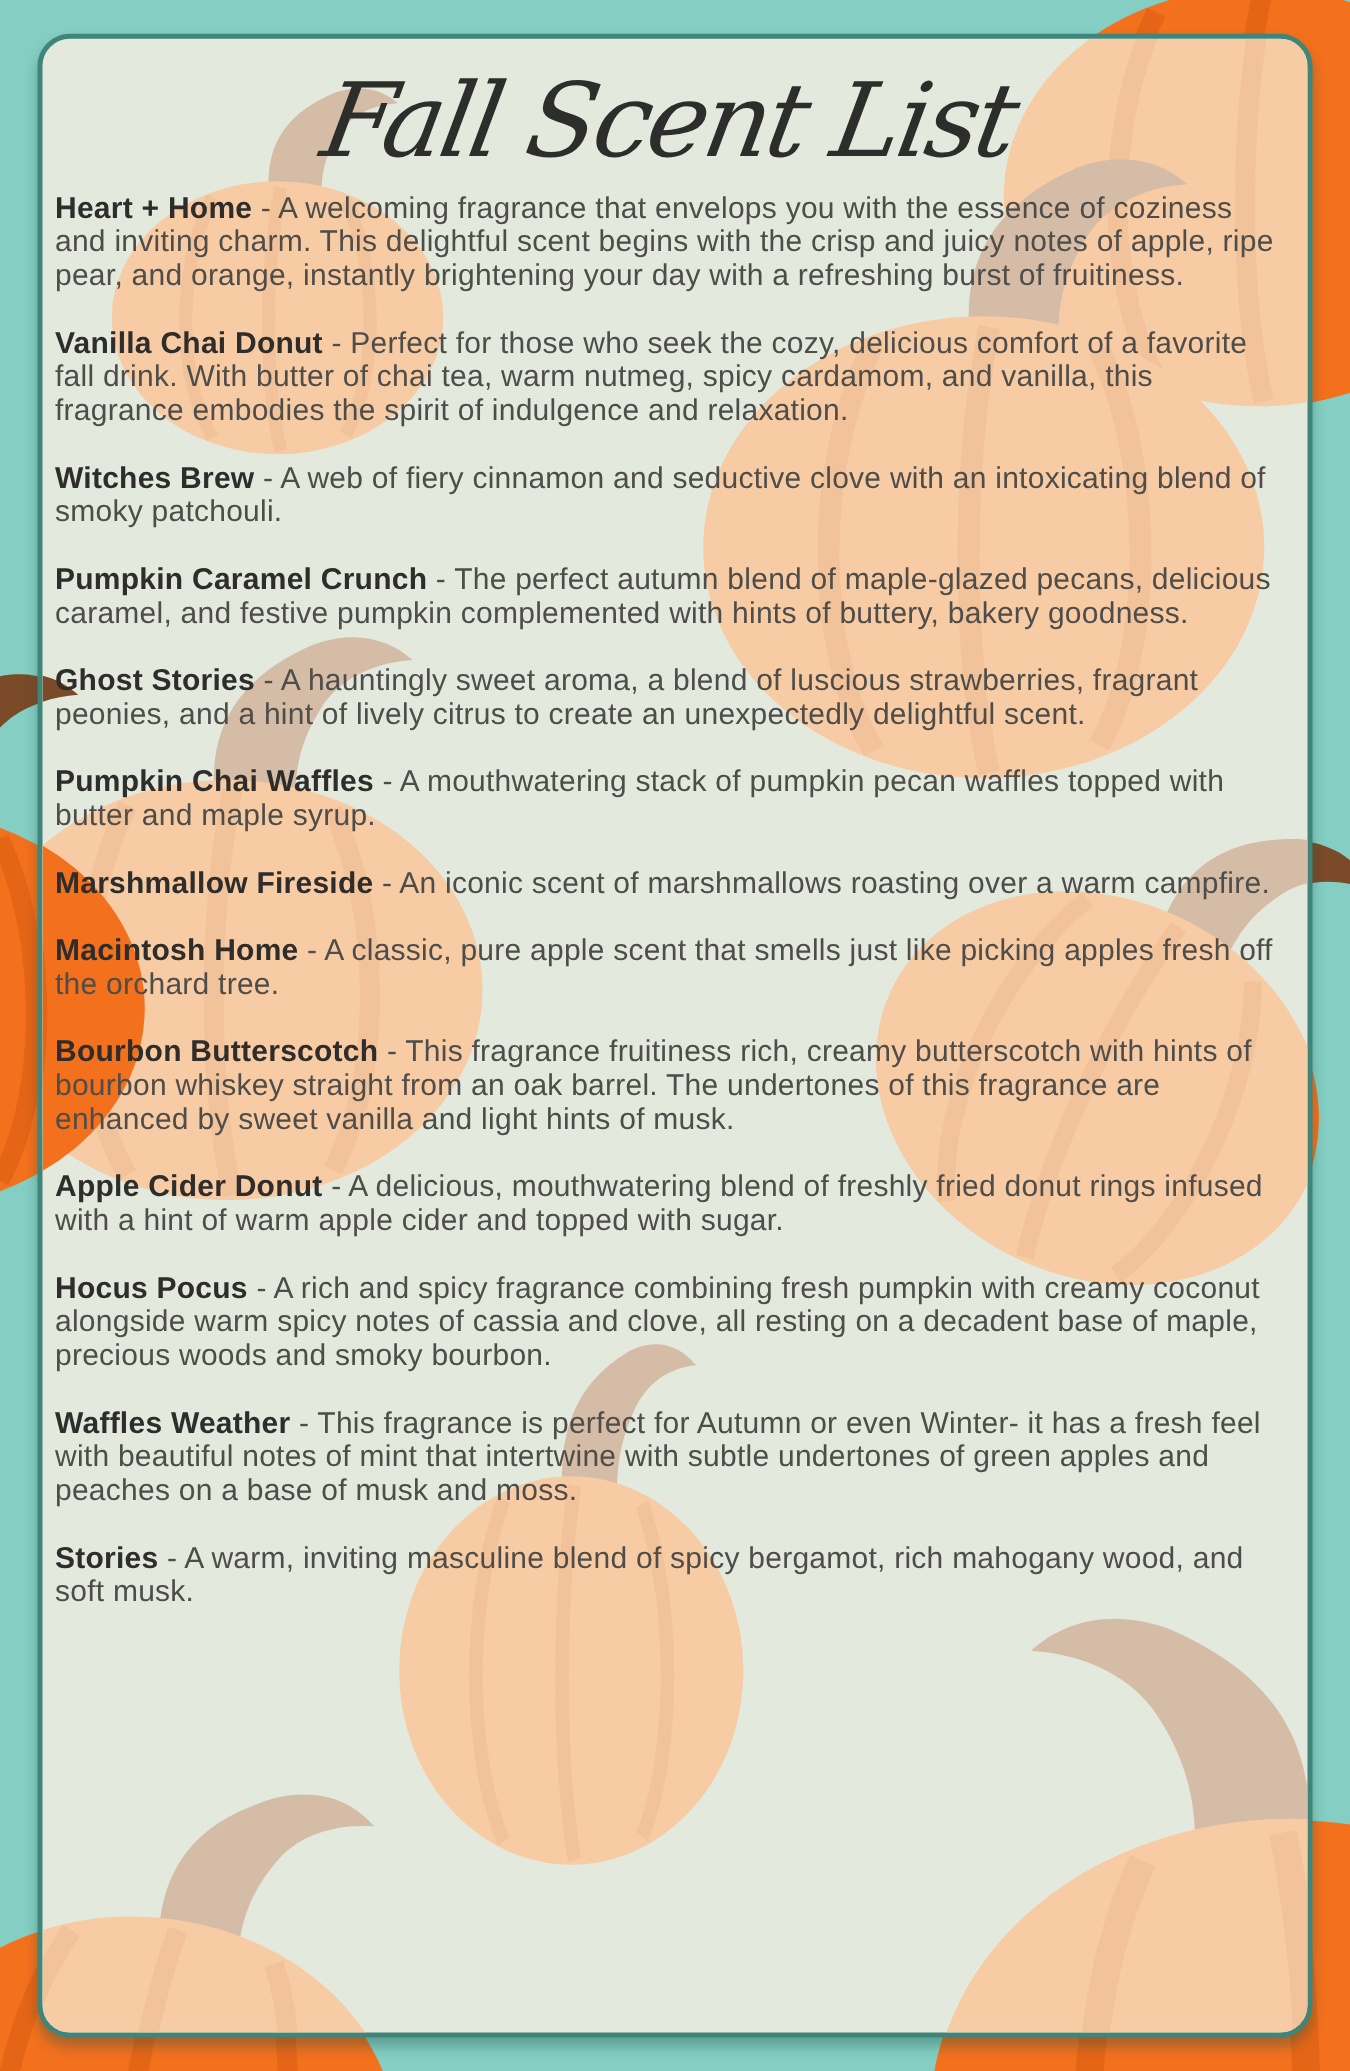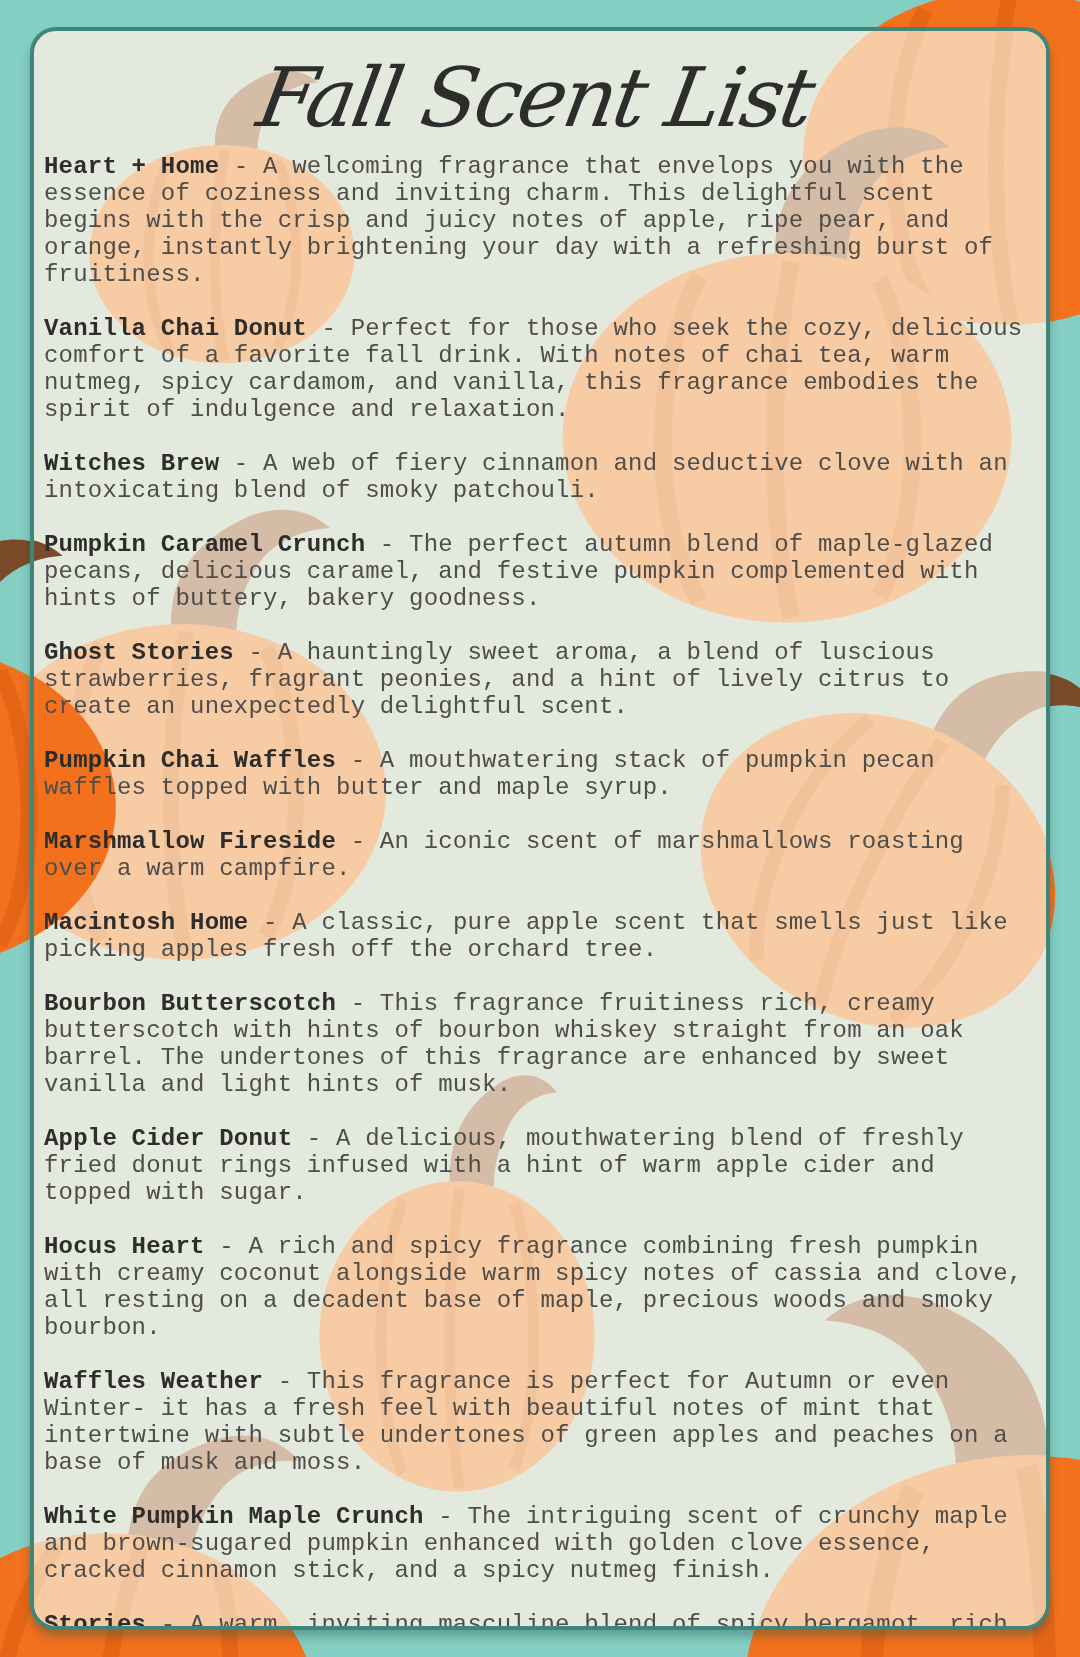--- a/index.html
+++ b/index.html
@@ -16,21 +16,21 @@
   }
   .content{position:relative;z-index:1;padding:8px 20px 0 10px;}
   .title{
     margin:14px 0 10px;text-align:center;
     font-family:"DejaVu Serif",serif;font-style:italic;font-weight:400;
     font-size:82px;line-height:1.1;color:#2d2d2b;
     transform:skewX(-10deg);letter-spacing:-3px;
   }
   .scent-list p{
     margin:0 0 27px;font-size:24px;line-height:27px;
-    letter-spacing:.2px;color:#4f4d4a;font-family:Liberation Mono, monospace;
+    letter-spacing:.2px;color:#4f4d4a;
   }
   .scent-list strong{font-weight:700;color:#2e2d2b;}
   
   .vivid{--body:#f3701d;--rib:#d95c10;--stem:#7b4a28;}
   .faded{--body:#f7cba4;--rib:#eebd92;--stem:#d5bca6;}
 </style>
 </head>
 <body>
 
 <div class="canvas">
@@ -70,42 +70,41 @@
       <g class="vivid">
         <use href="#pumpkin" transform="translate(-112,768) scale(1.9)"></use>
       </g>
     </svg>
 
     <div class="content">
       <h1 class="title">Fall Scent List</h1>
       <div class="scent-list">
   <p><strong>Heart + Home</strong><span> - </span><span>A welcoming fragrance that envelops you with the essence of coziness and inviting charm. This delightful scent begins with the crisp and juicy notes of apple, ripe pear, and orange, instantly brightening your day with a refreshing burst of fruitiness.</span></p>
 
-  <p><strong>Vanilla Chai Donut</strong><span> - </span><span>Perfect for those who seek the cozy, delicious comfort of a favorite fall drink. With notes of chai tea, warm nutmeg, spicy cardamom, and vanilla, this fragrance embodies the spirit of indulgence and relaxation.</span></p>
+  <p><strong>Vanilla Chai Donut</strong><span> - </span><span>Perfect for those who seek the cozy, delicious comfort of a favorite fall drink. With butter of chai tea, warm nutmeg, spicy cardamom, and vanilla, this fragrance embodies the spirit of indulgence and relaxation.</span></p>
 
   <p><strong>Witches Brew</strong><span> - </span><span>A web of fiery cinnamon and seductive clove with an intoxicating blend of smoky patchouli.</span></p>
 
   <p><strong>Pumpkin Caramel Crunch</strong><span> - </span><span>The perfect autumn blend of maple-glazed pecans, delicious caramel, and festive pumpkin complemented with hints of buttery, bakery goodness.</span></p>
 
   <p><strong>Ghost Stories</strong><span> - </span><span>A hauntingly sweet aroma, a blend of luscious strawberries, fragrant peonies, and a hint of lively citrus to create an unexpectedly delightful scent.</span></p>
 
   <p><strong>Pumpkin Chai Waffles</strong><span> - </span><span>A mouthwatering stack of pumpkin pecan waffles topped with butter and maple syrup.</span></p>
 
   <p><strong>Marshmallow Fireside</strong><span> - </span><span>An iconic scent of marshmallows roasting over a warm campfire.</span></p>
 
   <p><strong>Macintosh Home</strong><span> - </span><span>A classic, pure apple scent that smells just like picking apples fresh off the orchard tree.</span></p>
 
   <p><strong>Bourbon Butterscotch</strong><span> - </span><span>This fragrance fruitiness rich, creamy butterscotch with hints of bourbon whiskey straight from an oak barrel. The undertones of this fragrance are enhanced by sweet vanilla and light hints of musk.</span></p>
 
   <p><strong>Apple Cider Donut</strong><span> - </span><span>A delicious, mouthwatering blend of freshly fried donut rings infused with a hint of warm apple cider and topped with sugar.</span></p>
 
-  <p><strong>Hocus Heart</strong><span> - </span><span>A rich and spicy fragrance combining fresh pumpkin with creamy coconut alongside warm spicy notes of cassia and clove, all resting on a decadent base of maple, precious woods and smoky bourbon.</span></p>
+  <p><strong>Hocus Pocus</strong><span> - </span><span>A rich and spicy fragrance combining fresh pumpkin with creamy coconut alongside warm spicy notes of cassia and clove, all resting on a decadent base of maple, precious woods and smoky bourbon.</span></p>
 
   <p><strong>Waffles Weather</strong><span> - </span><span>This fragrance is perfect for Autumn or even Winter- it has a fresh feel with beautiful notes of mint that intertwine with subtle undertones of green apples and peaches on a base of musk and moss.</span></p>
 
-  <p><strong>White Pumpkin Maple Crunch</strong><span> - </span><span>The intriguing scent of crunchy maple and brown-sugared pumpkin enhanced with golden clove essence, cracked cinnamon stick, and a spicy nutmeg finish.</span></p>
 
   <p><strong>Stories</strong><span> - </span><span>A warm, inviting masculine blend of spicy bergamot, rich mahogany wood, and soft musk.</span></p>
 </div>
     </div>
 
   </div>
 </div>
 
 </body></html>

